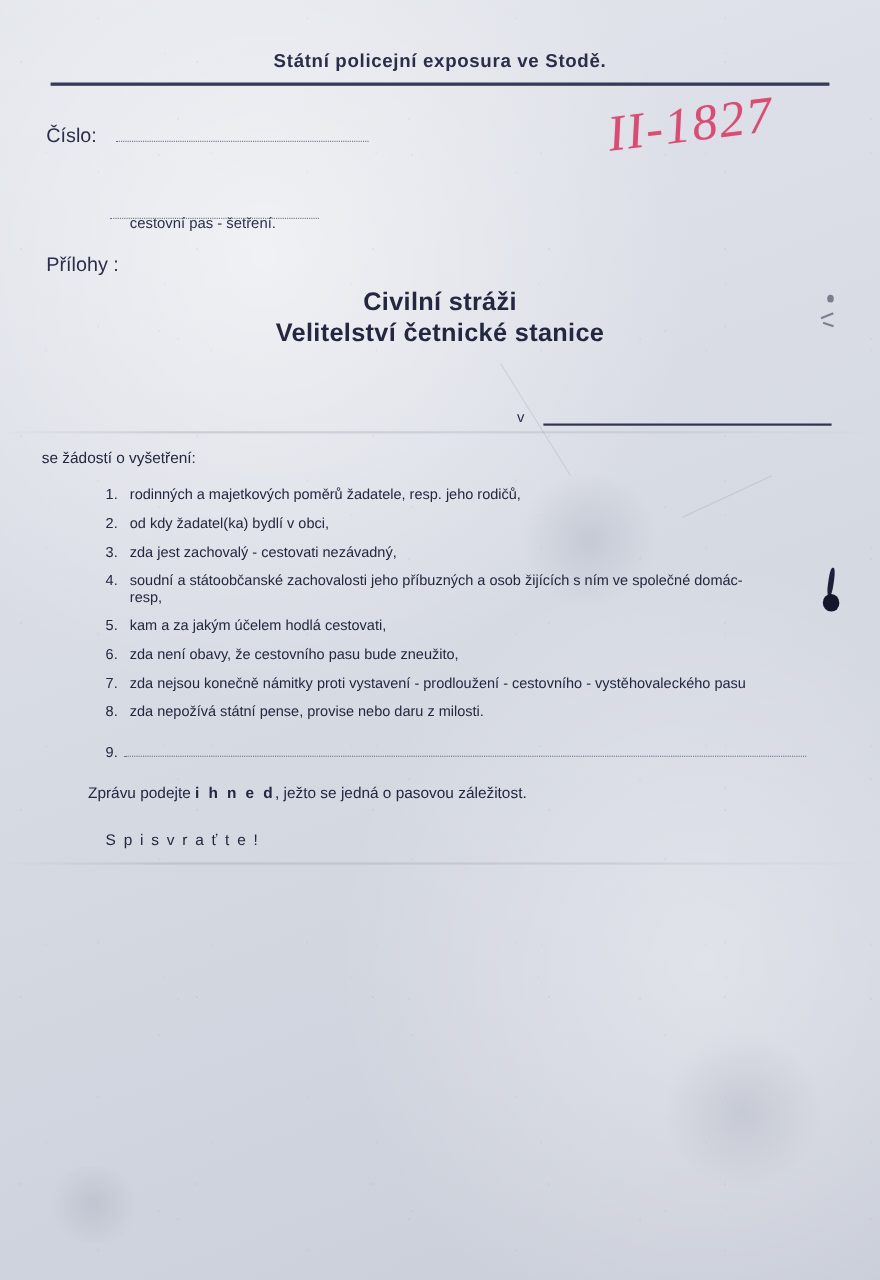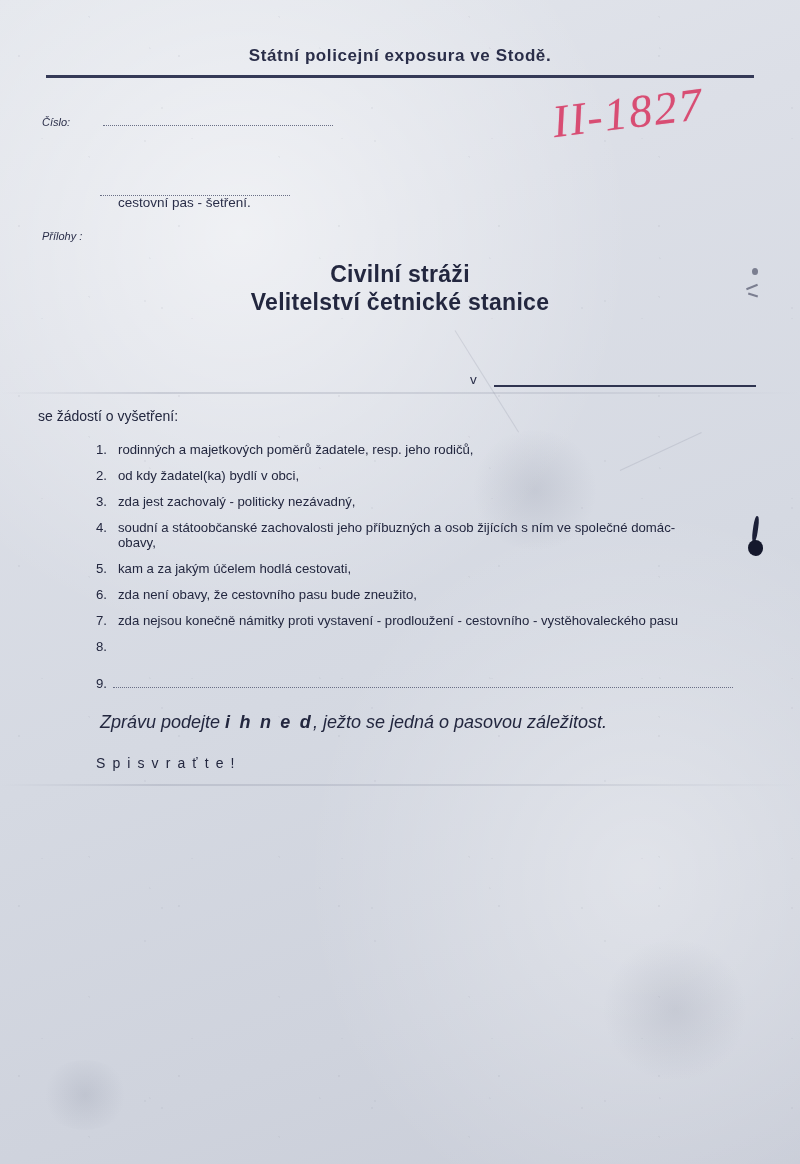--- a/index.html
+++ b/index.html
@@ -60,23 +60,22 @@
   .header-rule {
     position: absolute;
     top: 75px;
     left: 46px;
     width: 708px;
     height: 3px;
     background: #353a57;
   }
   .field-row {
     position: absolute;
-    font-size: 11px;
+    font-size: 18px;
     color: #2a2e49;
-    font-style: italic;
   }
   .field-label {
     display: inline-block;
     width: 58px;
   }
   .dotline {
     display: inline-block;
     border-bottom: 1px dotted #6a6f86;
     height: 12px;
   }
@@ -167,24 +166,23 @@
   .item-9 .dots9 {
     display: inline-block;
     width: 620px;
     border-bottom: 1px dotted #6a6f86;
     height: 10px;
     margin-left: 6px;
   }
   .report-line {
     position: absolute;
     top: 712px;
-    left: 100px;
-    font-size: 18px;
-    color: #23273f;
-    font-style: italic;
+    left: 80px;
+    font-size: 14px;
+    color: #23273f;
   }
   .spaced {
     letter-spacing: 2.2px;
     font-weight: 600;
   }
   .return-line {
     position: absolute;
     top: 755px;
     left: 96px;
     font-size: 14px;
@@ -308,41 +306,42 @@
     <div class="item">
       <span class="num">1.</span>
       <span>rodinných a majetkových poměrů žadatele, resp. jeho rodičů,</span>
     </div>
     <div class="item">
       <span class="num">2.</span>
       <span>od kdy žadatel(ka) bydlí v obci,</span>
     </div>
     <div class="item">
       <span class="num">3.</span>
-      <span>zda jest zachovalý - politicky nezávadný,</span>
+      <span>zda jest zachovalý - cestovati nezávadný,</span>
     </div>
     <div class="item">
       <span class="num">4.</span>
       <span>soudní a státoobčanské zachovalosti jeho příbuzných a osob žijících s ním ve společné domác-</span>
-      <span class="l2">obavy,</span>
+      <span class="l2">resp,</span>
     </div>
     <div class="item">
       <span class="num">5.</span>
       <span>kam a za jakým účelem hodlá cestovati,</span>
     </div>
     <div class="item">
       <span class="num">6.</span>
       <span>zda není obavy, že cestovního pasu bude zneužito,</span>
     </div>
     <div class="item">
       <span class="num">7.</span>
       <span>zda nejsou konečně námitky proti vystavení - prodloužení - cestovního - vystěhovaleckého pasu</span>
     </div>
     <div class="item">
       <span class="num">8.</span>
+      <span>zda nepožívá státní pense, provise nebo daru z milosti.</span>
     </div>
   </div>
 
   <div class="blot">
     <div class="b2"></div>
     <div class="b1"></div>
   </div>
 
   <div class="item-9">
     <span>9.</span><span class="dots9"></span>

